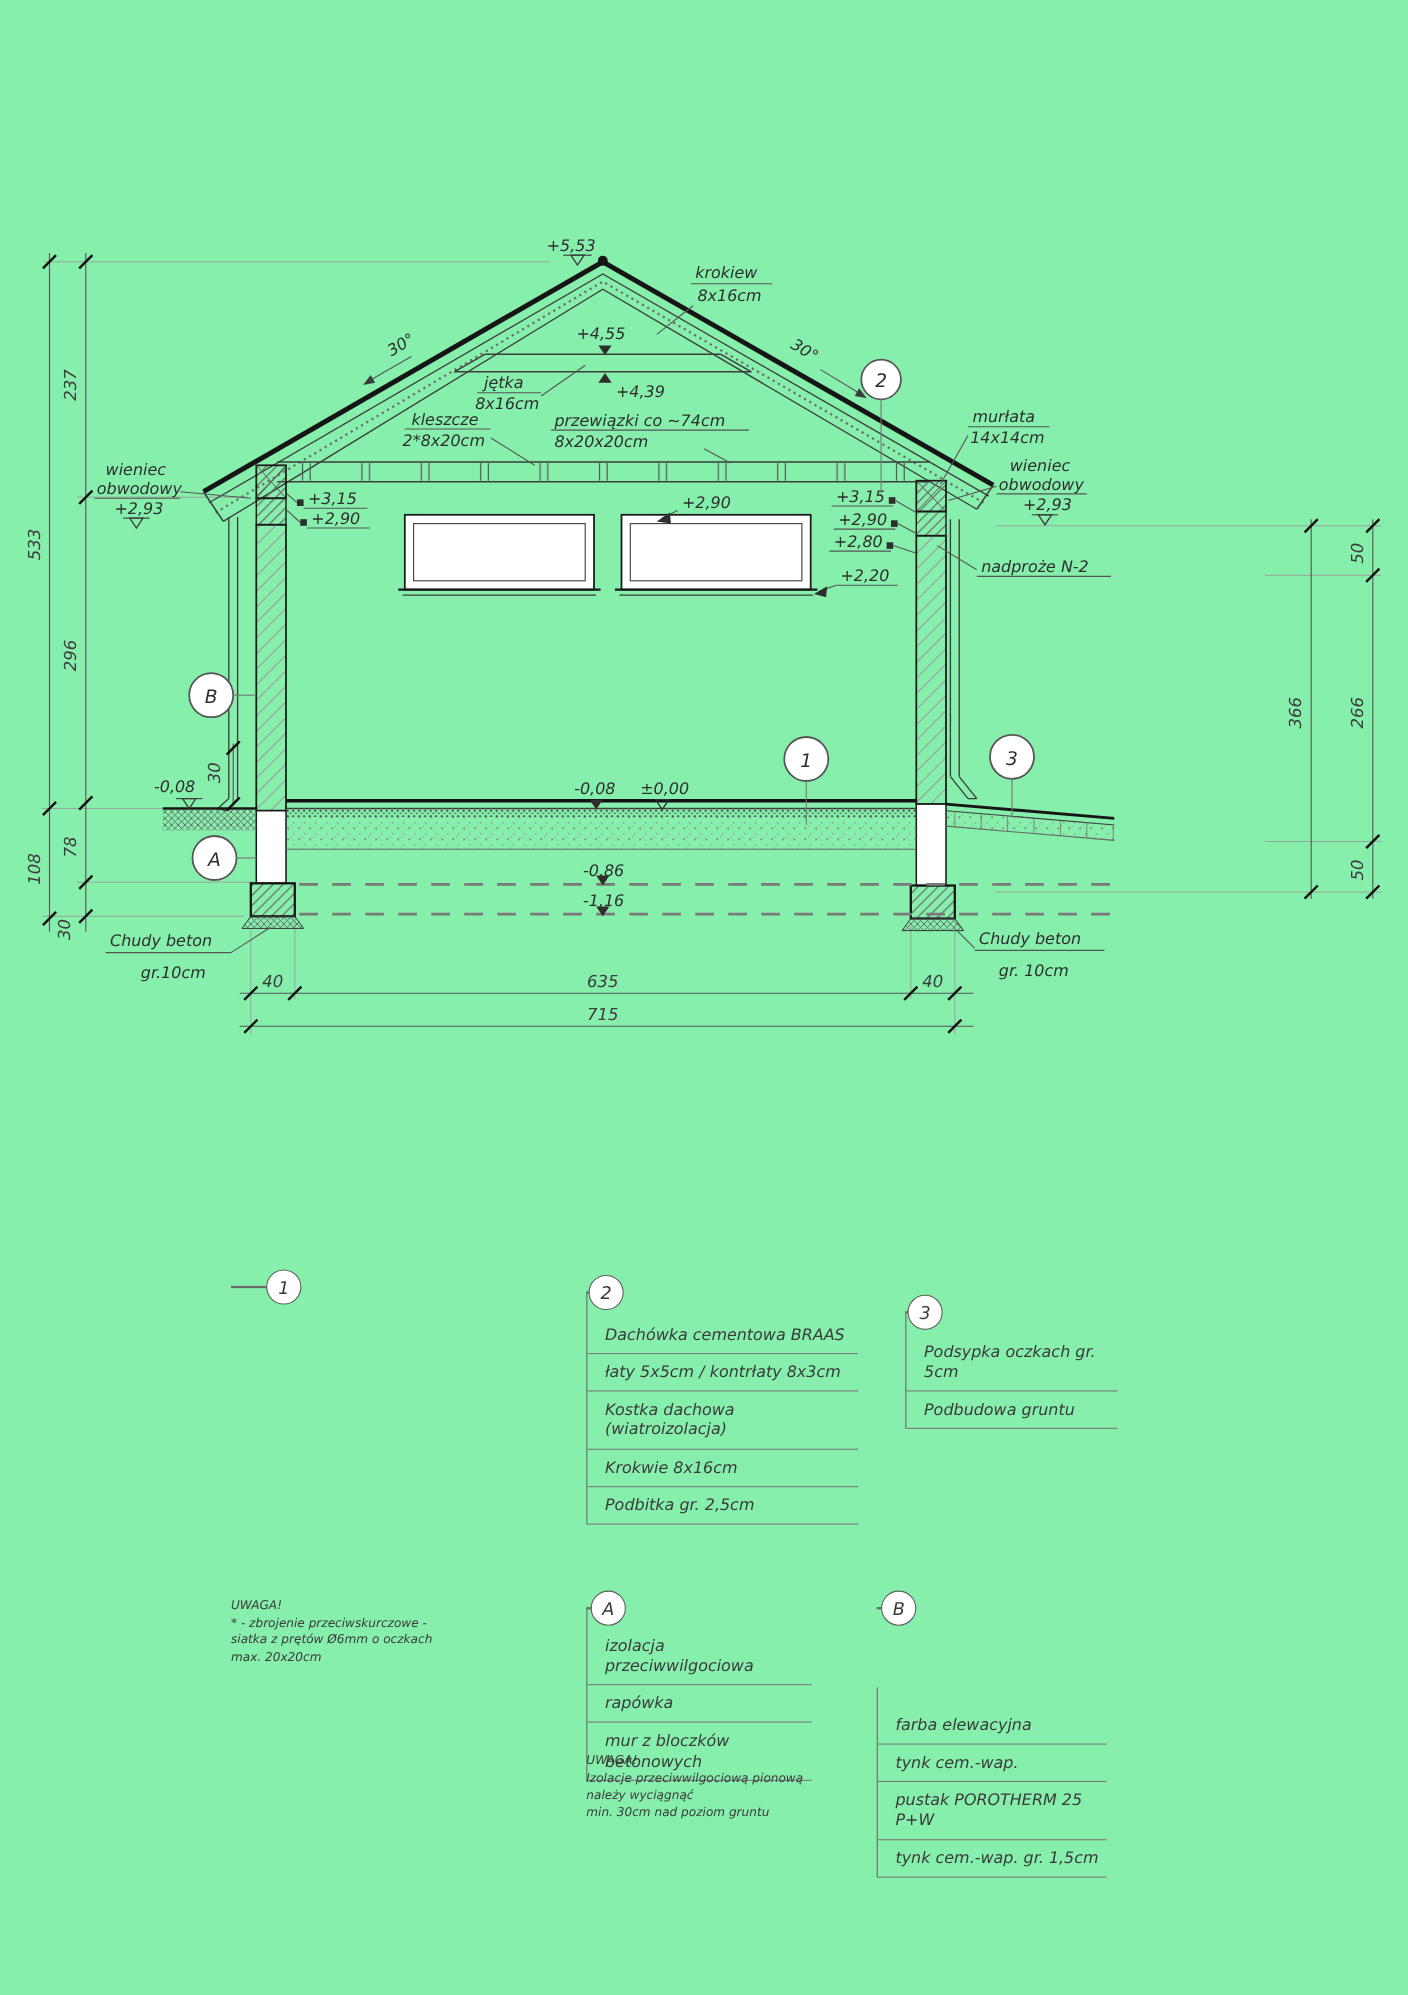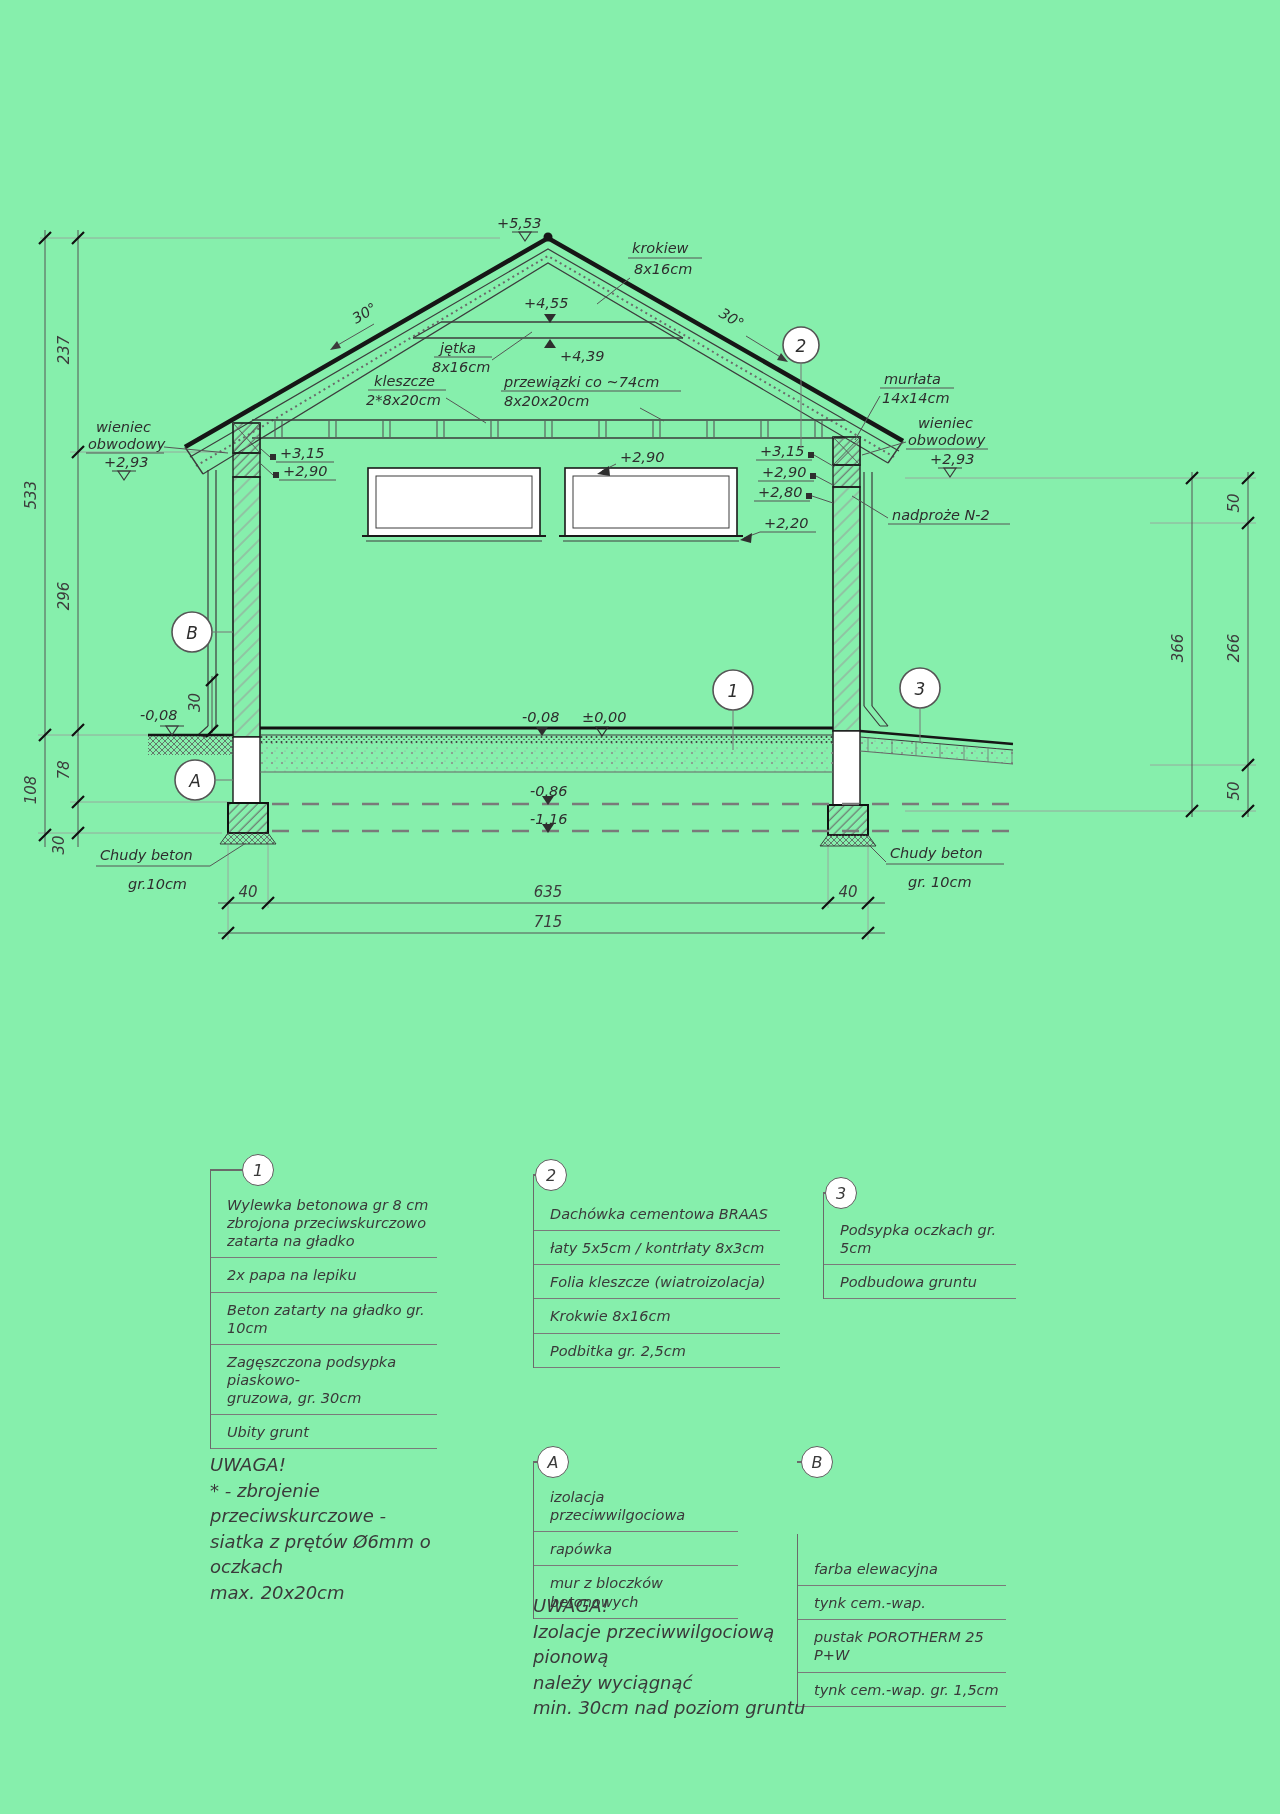--- a/index.html
+++ b/index.html
@@ -11,21 +11,21 @@
   .dim{font-size:15px;fill:#3c3c3c;}
   .mknum{font-size:17px;}
   
   .legend-box{position:absolute;border-left:1.5px solid #6a6a6a;}
   .legend-item{font-style:italic;font-size:14.5px;color:#3a3a3a;line-height:1.25;
                padding:8px 6px 7px 16px;border-bottom:1.2px solid #7a7a7a;white-space:pre-line;}
   .legend-circle{position:absolute;width:30px;height:30px;border:1.6px solid #5f5f5f;
                  border-radius:50%;background:#fff;display:flex;align-items:center;justify-content:center;
                  font-style:italic;font-size:16px;color:#3a3a3a;z-index:2;}
   .connector{position:absolute;height:1.5px;background:#6a6a6a;}
-  .note{position:absolute;font-style:italic;font-size:18px;color:#3a3a3a;
+  .note{position:absolute;font-style:italic;font-size:11px;color:#3a3a3a;
         line-height:1.42;white-space:pre-line;}
 </style>
 </head>
 <body>
 
 <div id="stage">
 
 <svg width="1280" height="960" viewBox="0 0 1280 960" style="position:absolute;top:0;left:0;">
   <defs>
     <pattern id="hatchD" width="6.5" height="6.5" patternUnits="userSpaceOnUse" patternTransform="rotate(45)">
@@ -385,39 +385,29 @@
     <path d="M218,933 H885" stroke="#555" stroke-width="1"></path>
     <path d="M222,939 L234,927 M862,939 L874,927" stroke="#111" stroke-width="2.2"></path>
     <text x="548" y="927" class="dim" text-anchor="middle">715</text>
   </g>
 </svg>
 
 <div class="connector" style="left:210px;top:1169px;width:36px;"></div>
 <div class="legend-circle" style="left:242px;top:1154px;">
   <span>1</span>
 </div>
-<div class="legend-box" style="left:210px;top:1170px;width:226px;padding-top:18px;">
-  <div class="legend-item">Wylewka betonowa gr 8 cm
-zbrojona przeciwskurczowo
-zatarta na gładko</div>
-  <div class="legend-item">2x papa na lepiku</div>
-  <div class="legend-item">Beton zatarty na gładko gr. 10cm</div>
-  <div class="legend-item">Zagęszczona podsypka piaskowo-
-gruzowa, gr. 30cm</div>
-  <div class="legend-item">Ubity grunt</div>
-</div>
 
 <div class="connector" style="left:533px;top:1174px;width:28px;"></div>
 <div class="legend-circle" style="left:535px;top:1159px;">
   <span>2</span>
 </div>
 <div class="legend-box" style="left:533px;top:1175px;width:246px;padding-top:22px;">
   <div class="legend-item">Dachówka cementowa BRAAS</div>
   <div class="legend-item">łaty 5x5cm / kontrłaty 8x3cm</div>
-  <div class="legend-item">Folia kleszcze (wiatroizolacja)</div>
+  <div class="legend-item">Kostka dachowa (wiatroizolacja)</div>
   <div class="legend-item">Krokwie 8x16cm</div>
   <div class="legend-item">Podbitka gr. 2,5cm</div>
 </div>
 
 <div class="connector" style="left:823px;top:1192px;width:28px;"></div>
 <div class="legend-circle" style="left:825px;top:1177px;">
   <span>3</span>
 </div>
 <div class="legend-box" style="left:823px;top:1193px;width:192px;padding-top:20px;">
   <div class="legend-item">Podsypka oczkach gr. 5cm</div>

